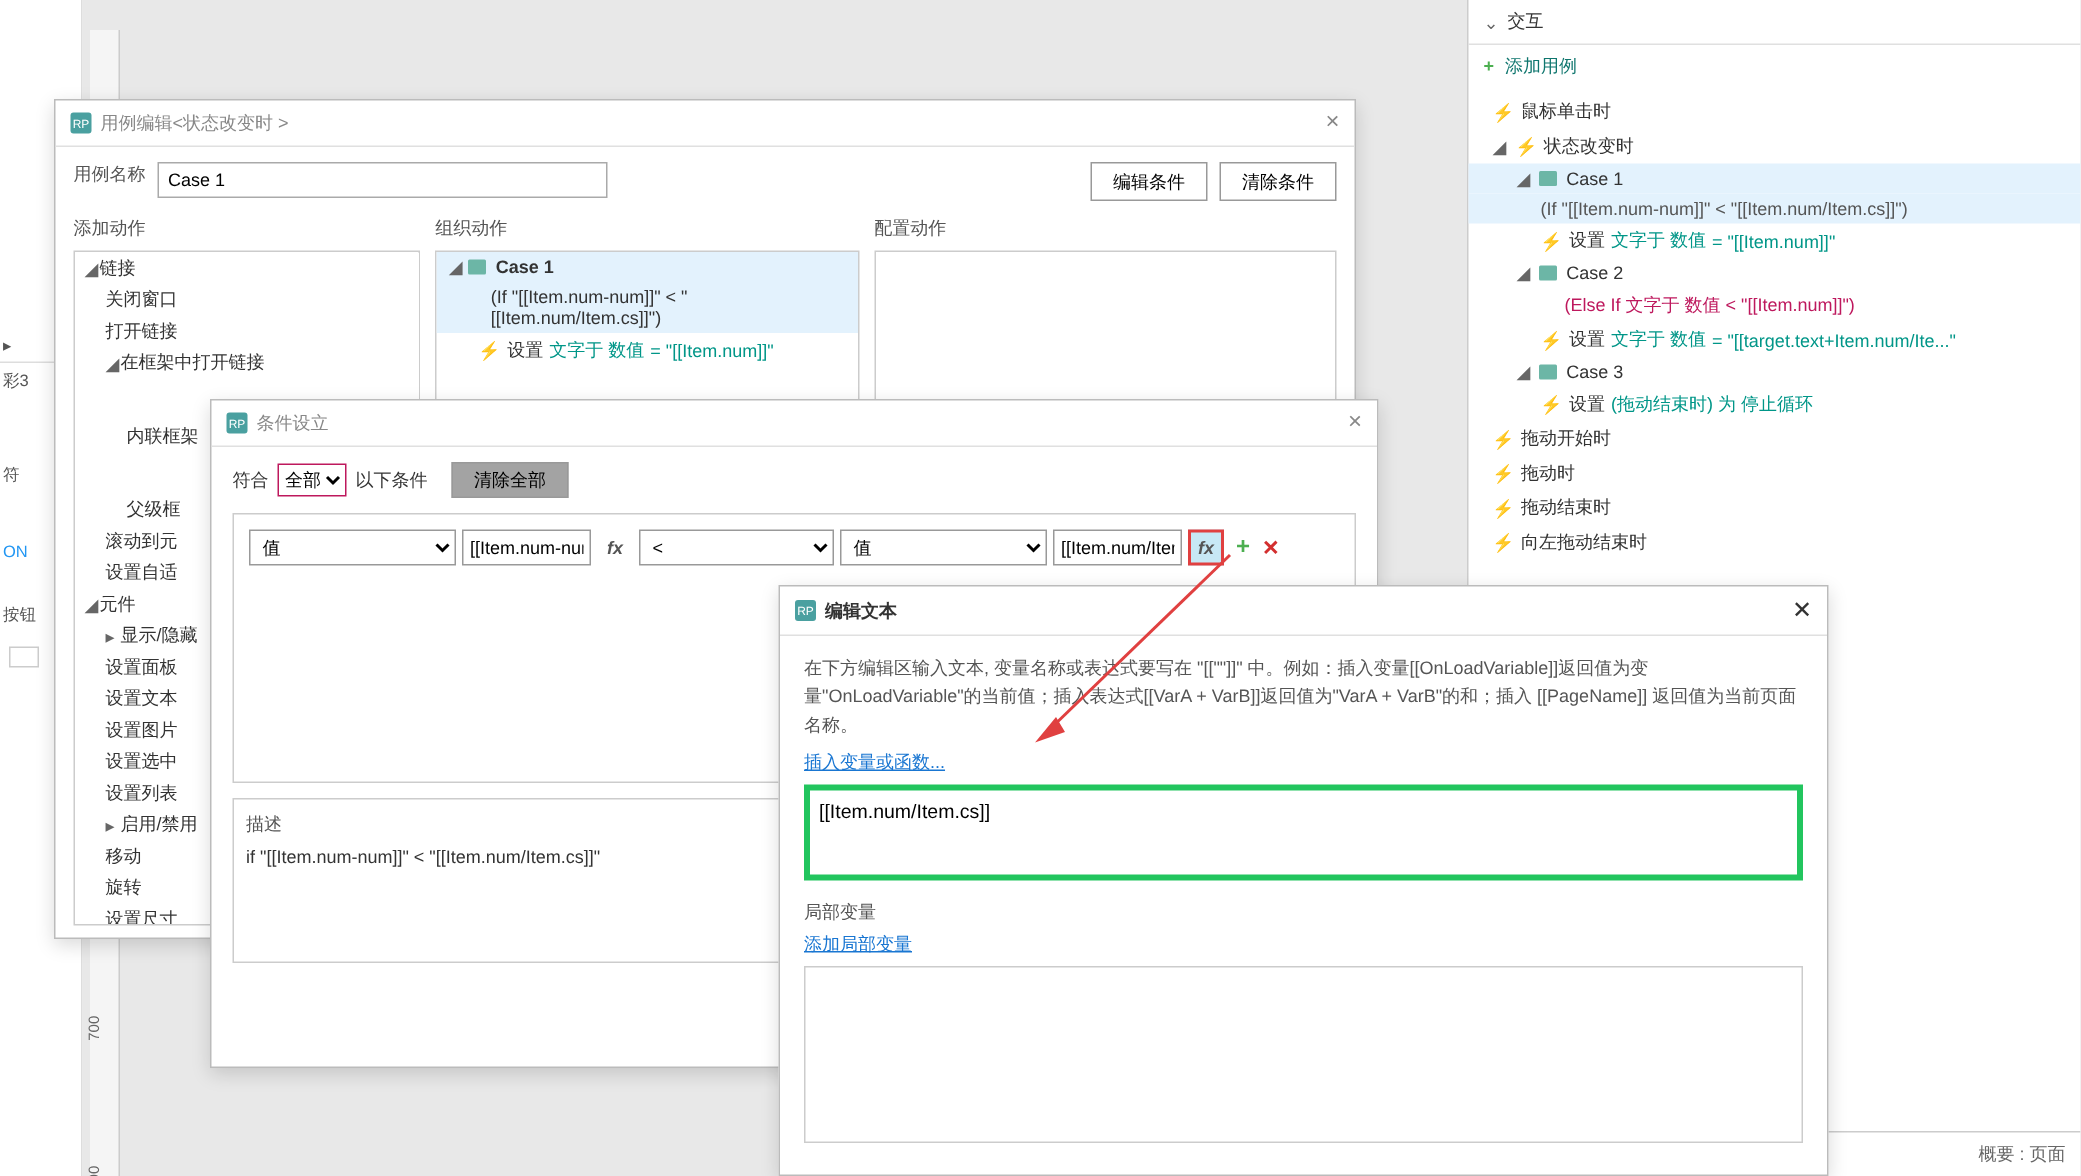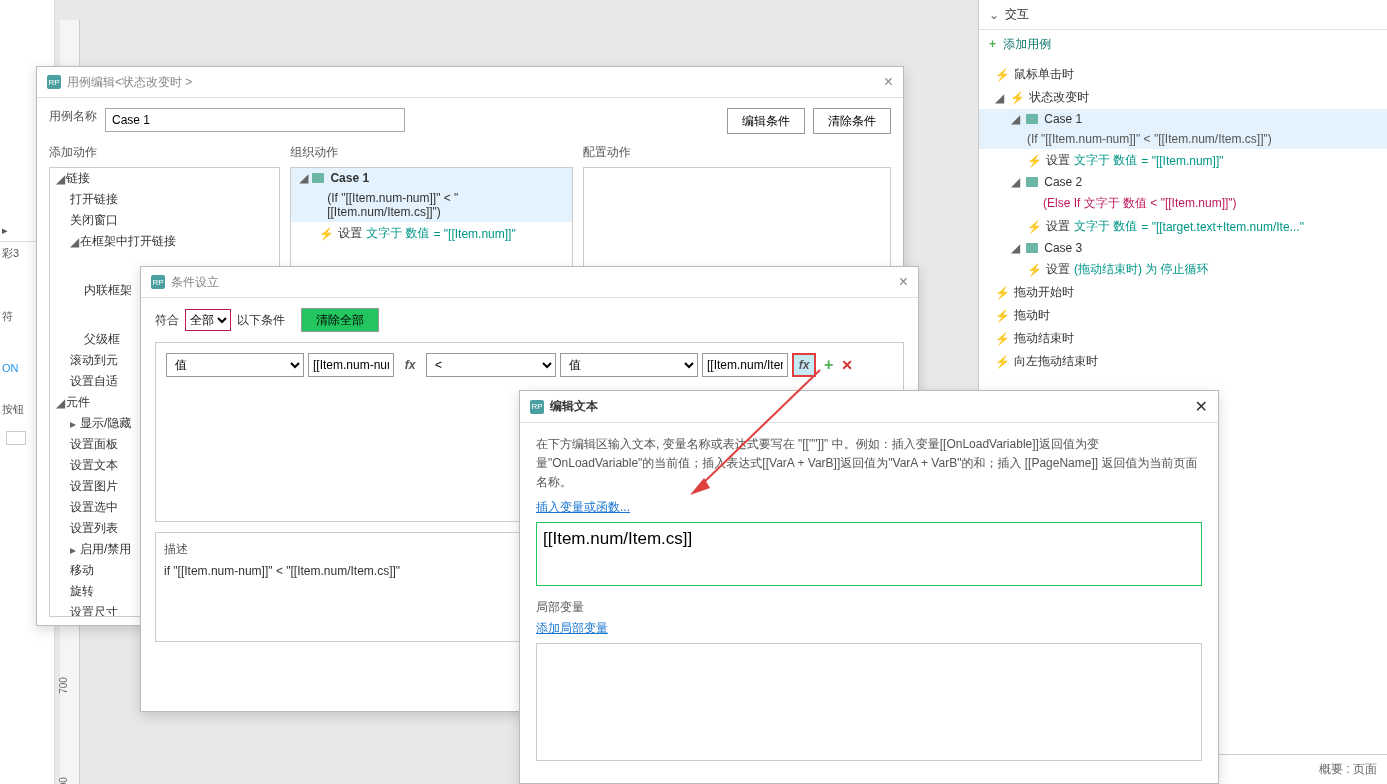--- a/index.html
+++ b/index.html
@@ -39,42 +39,42 @@
 .case-line { padding: 3px 6px; display: flex; align-items: center; gap: 4px; }
 .case-line.sel { background: #e3f2fd; }
 .case-txt-green { color: #009688; }
 .case-txt-bold { font-weight: bold; }
 .lightning { color: #777; }
 
 
 .dlg-cond { left: 140px; top: 266px; width: 779px; height: 446px; z-index: 10; }
 .dlg-cond .toolbar { padding: 10px 14px; display: flex; align-items: center; gap: 6px; }
 .dlg-cond select.small { height: 22px; border: 1px solid #be185d; background: #fff; }
-.dlg-cond button.clear { height: 24px; padding: 0 14px; background: #22c55e; border: 1px solid #999; margin-left: 10px; }
+.dlg-cond button.clear { height: 24px; padding: 0 14px; background: #a3a3a3; border: 1px solid #999; margin-left: 10px; }
 .cond-area { margin: 0 14px; border: 1px solid #ccc; padding: 10px; min-height: 180px; }
 .cond-row { display: flex; align-items: center; gap: 4px; }
 .cond-row input, .cond-row select { height: 24px; border: 1px solid #999; padding: 0 4px; background: #fff; }
 .cond-row .wsel { width: 138px; }
 .cond-row .wval { width: 86px; }
 .cond-row .wop { width: 130px; }
 .cond-row .wsel2 { width: 138px; }
 .cond-row .wval2 { width: 86px; }
 .fx { width: 24px; height: 24px; display: inline-flex; align-items: center; justify-content: center; font-style: italic; font-weight: bold; color: #555; cursor: pointer; }
 .fx.hl { border: 2px solid #e04040; background: #c7e8f5; }
 .plus { color: #4caf50; font-size: 16px; font-weight: bold; cursor: pointer; margin: 0 4px; }
 .del { color: #d32f2f; font-size: 14px; font-weight: bold; cursor: pointer; }
 .desc-area { margin: 10px 14px 14px; border: 1px solid #ccc; padding: 8px; min-height: 110px; }
 .desc-area .label { color: #555; margin-bottom: 6px; }
 
 
 .dlg-edit { left: 519px; top: 390px; width: 700px; height: 394px; z-index: 20; }
 .dlg-edit .body { padding: 12px 16px; }
 .dlg-edit .hint { color: #555; line-height: 1.6; margin-bottom: 6px; }
 .dlg-edit a { color: #1976d2; text-decoration: underline; cursor: pointer; }
-.dlg-edit textarea { width: 100%; height: 64px; border: 1px solid #22c55e; padding: 6px; font-size: 17px; resize: none; }
+.dlg-edit textarea { width: 100%; height: 64px; border: 4px solid #22c55e; padding: 6px; font-size: 13px; resize: none; }
 .dlg-edit .section { margin-top: 10px; }
 .dlg-edit .sec-title { color: #555; margin-bottom: 4px; }
 .dlg-edit .local-area { border: 1px solid #ccc; height: 118px; margin-top: 6px; }
 
 
 .right-panel { position: absolute; right: 0; top: 0; width: 409px; height: 784px; background: #fff; border-left: 1px solid #ccc; }
 .rp-head { padding: 6px 10px; border-bottom: 1px solid #e0e0e0; display: flex; align-items: center; }
 .rp-head .arrow { margin-right: 6px; color: #666; }
 .rp-add { padding: 6px 10px; }
 .rp-add .plus2 { color: #4caf50; font-weight: bold; margin-right: 4px; }
@@ -119,22 +119,22 @@
     <button>清除条件</button>
   </div>
   <div class="cols">
     <div class="col" style="flex:0.9">
       <div class="col-head">添加动作</div>
       <div class="col-body tree">
         <div class="item lv1">
             <span class="arrow">◢</span>
             <span>链接</span>
           </div>
+        <div class="item lv2">关闭窗口</div>
         <div class="item lv2">打开链接</div>
-        <div class="item lv2">关闭窗口</div>
         <div class="item lv2">
             <span class="arrow">◢</span>
             <span>在框架中打开链接</span>
           </div>
         <div class="item lv3">内联框架</div>
         <div class="item lv3">父级框</div>
         <div class="item lv2">滚动到元</div>
         <div class="item lv2">设置自适</div>
         <div class="item lv1">
             <span class="arrow">◢</span>

